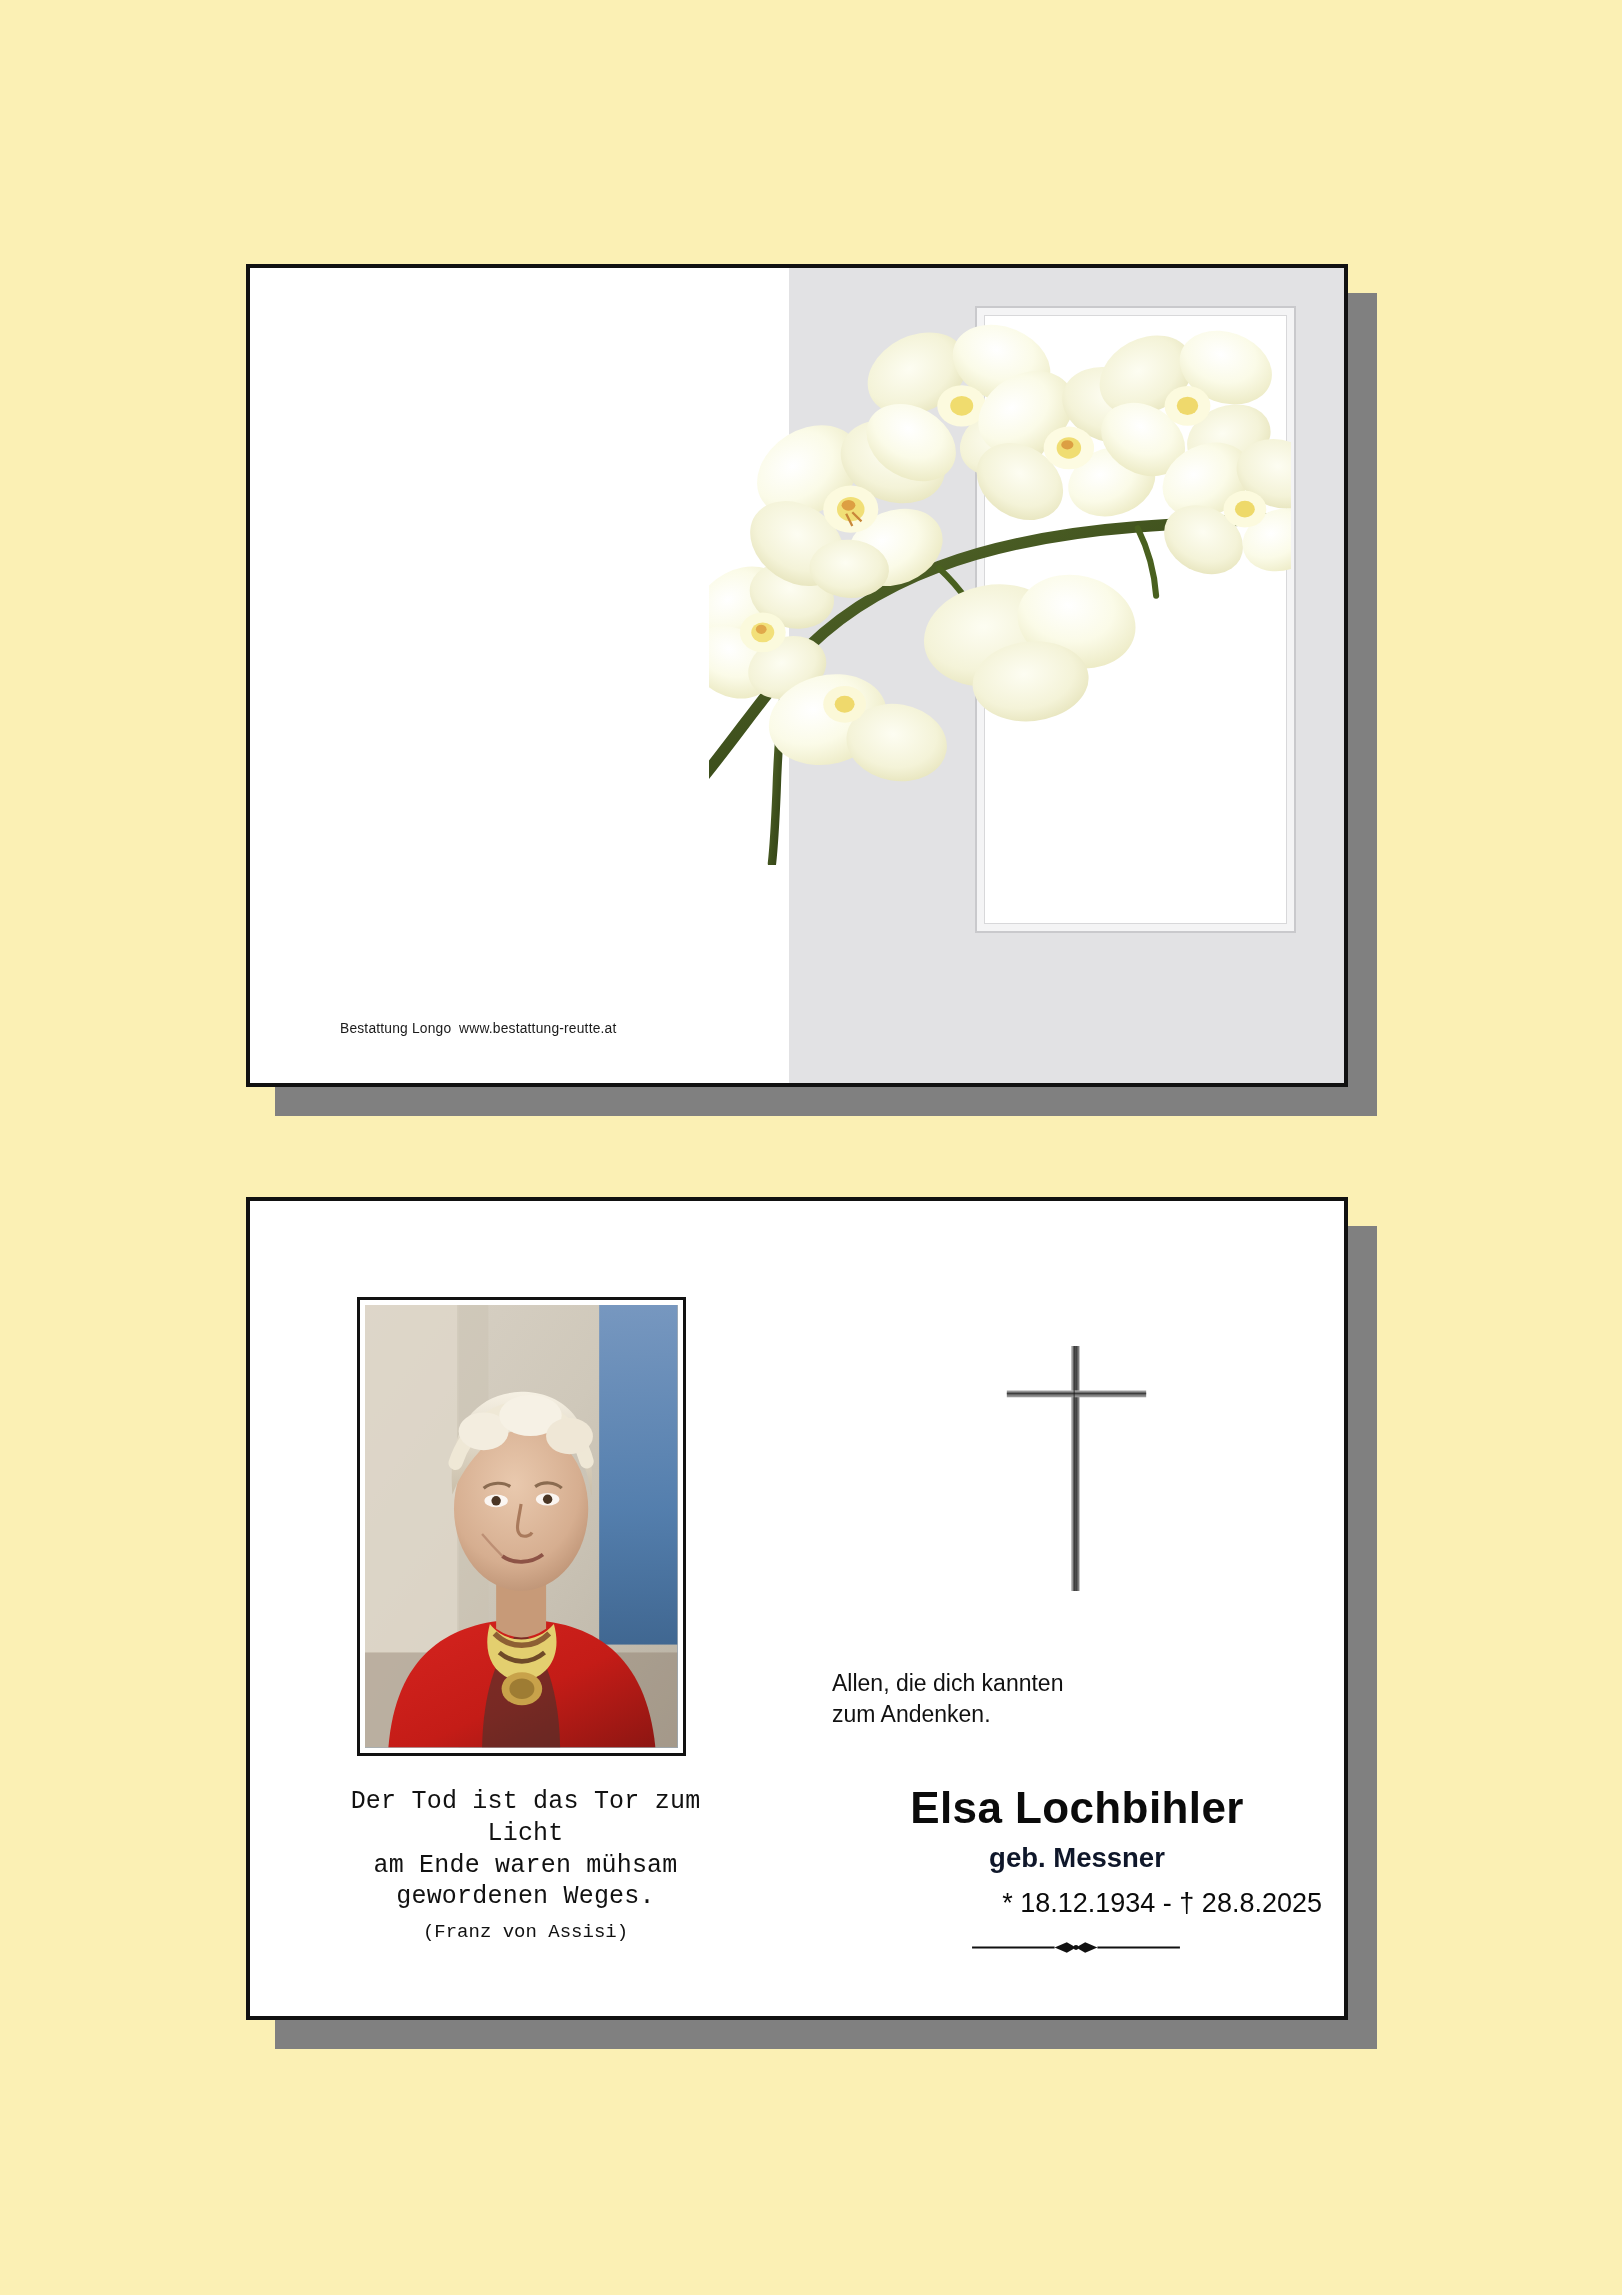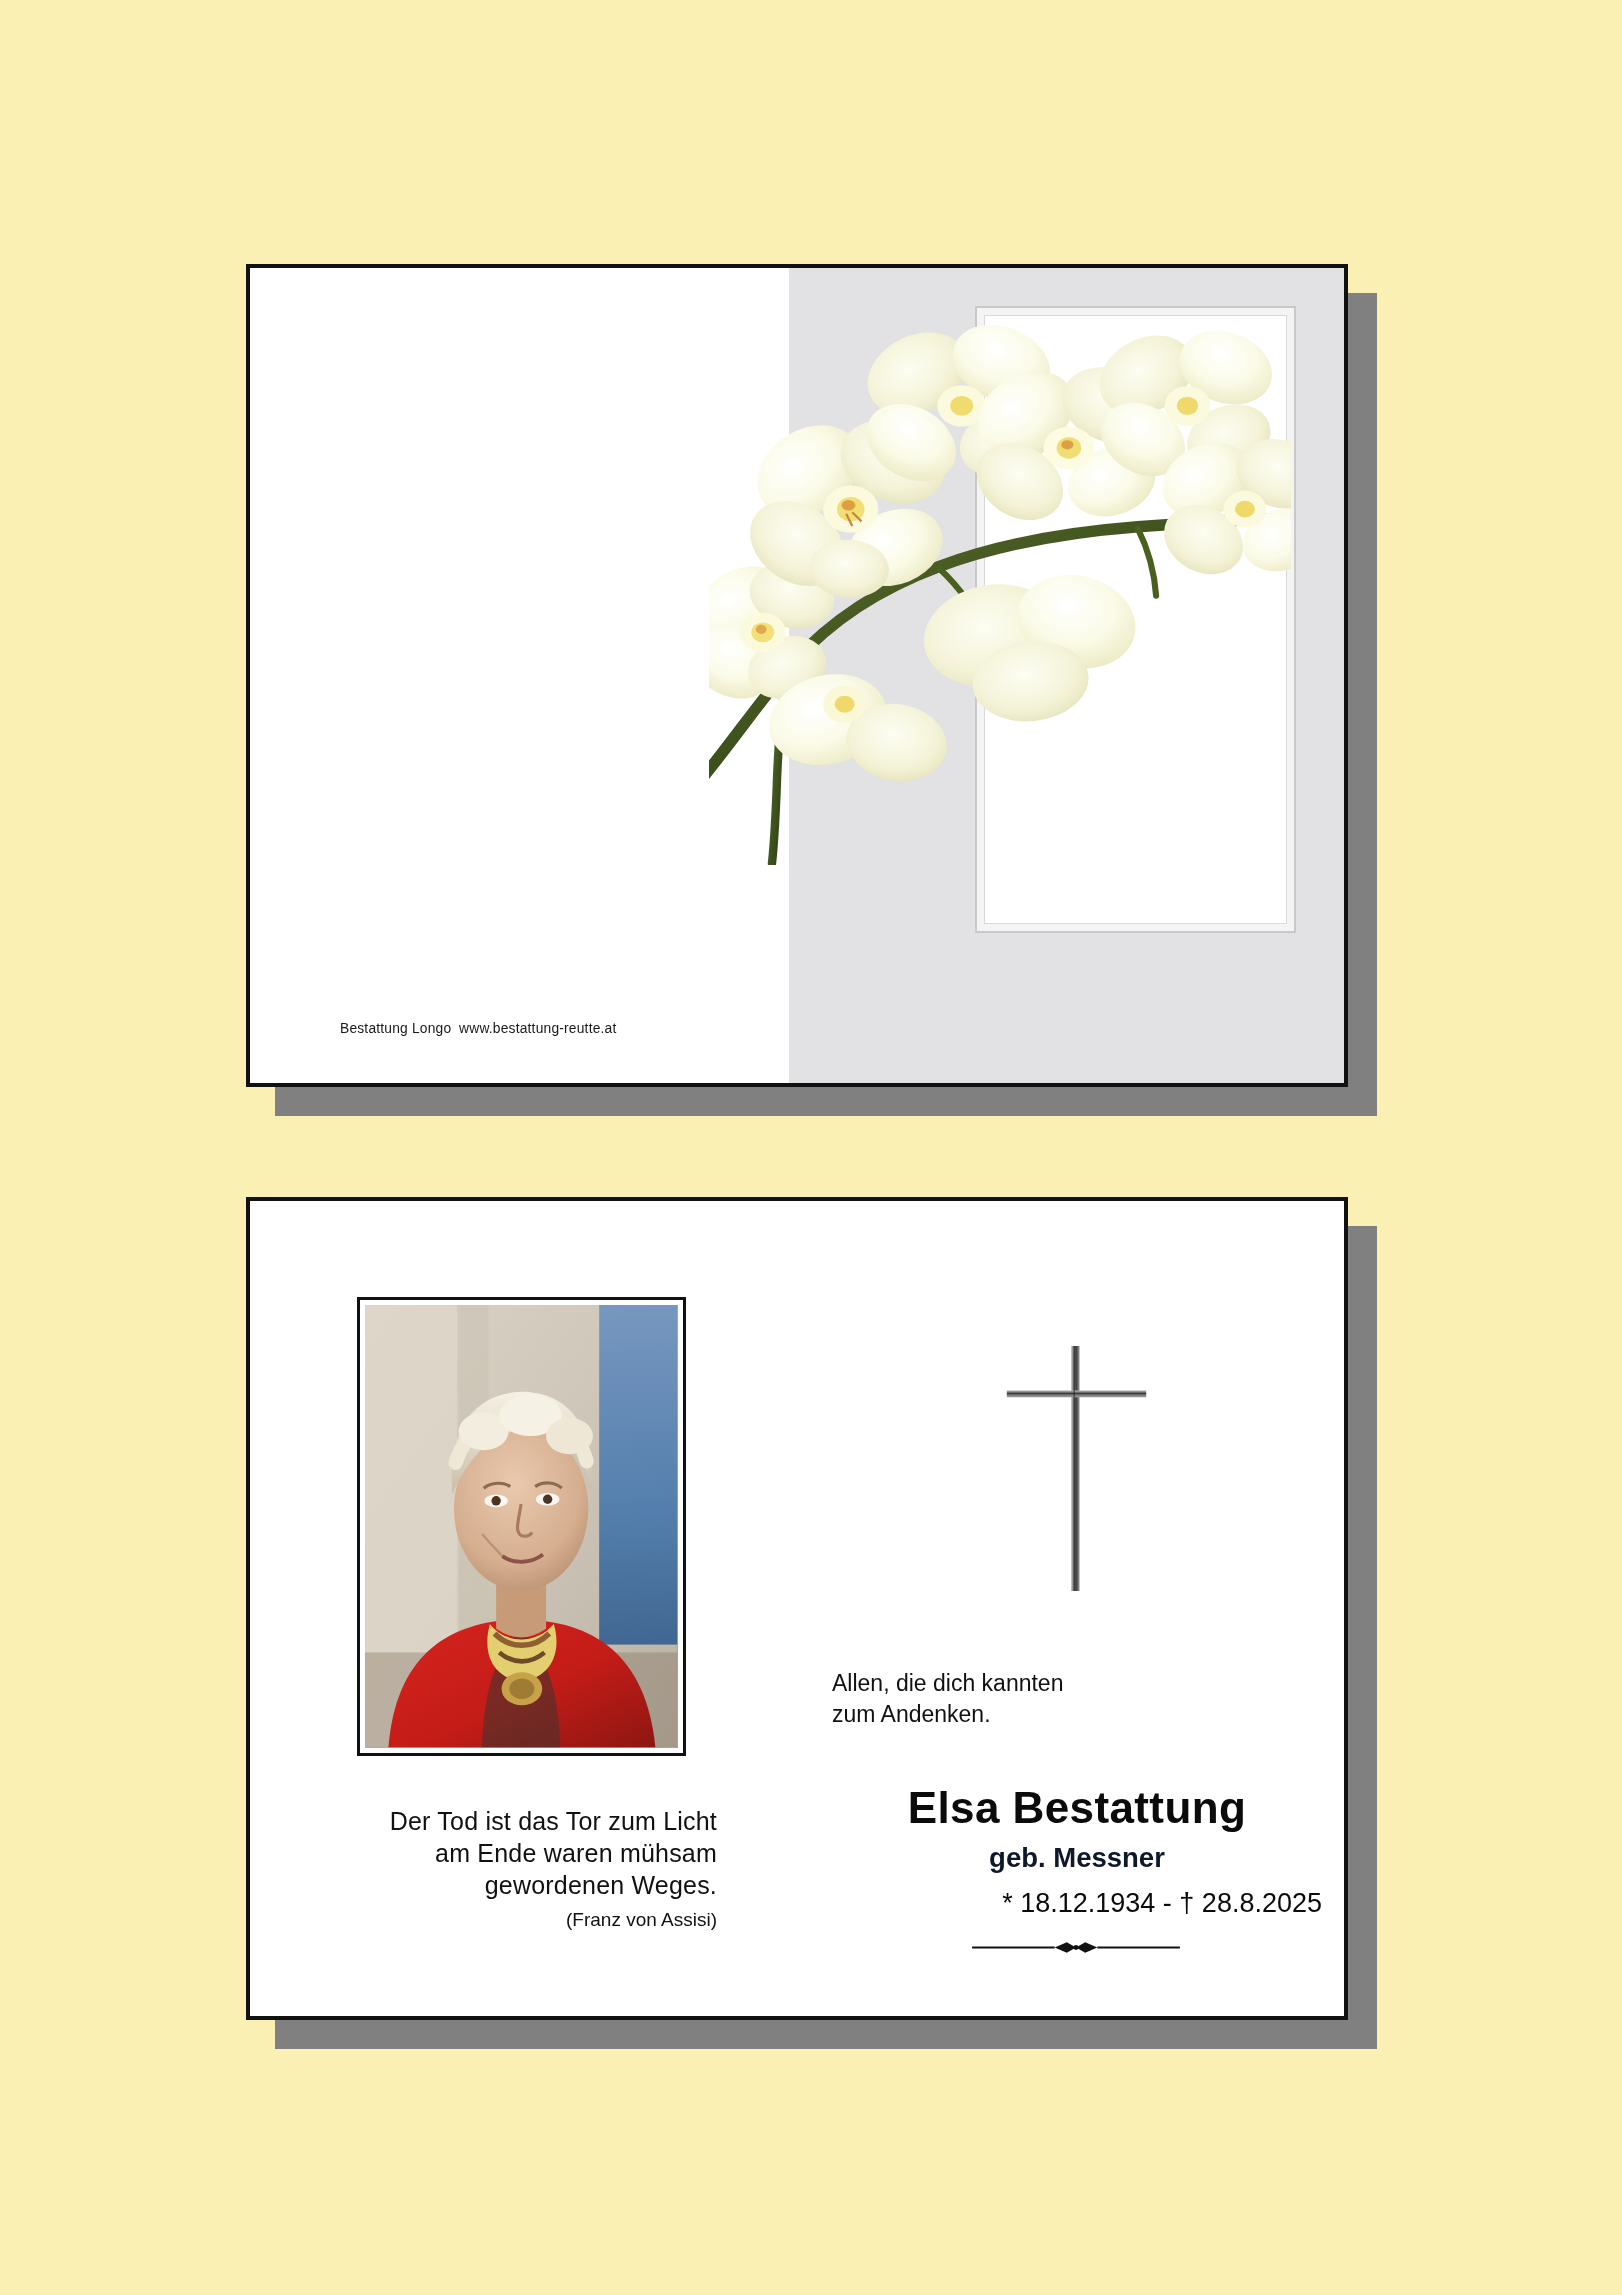--- a/index.html
+++ b/index.html
@@ -143,24 +143,23 @@
     position: relative;
     overflow: hidden;
     background: #9aa7b4;
   }
 
   .quote-block {
     position: absolute;
     left: 84px;
     top: 585px;
     width: 383px;
-    text-align: right;
+    text-align: center;
     color: #111111;
-    font-family: Liberation Sans, sans-serif;
-    margin-top: 20px;
+    font-family: Liberation Mono, monospace;
   }
   .quote-line {
     font-size: 25px;
     line-height: 1.27;
     letter-spacing: 0.2px;
   }
   .quote-author {
     margin-top: 7.7px;
     font-size: 19px;
   }
@@ -449,21 +448,21 @@
         <rect x="14" y="58" width="182" height="9" fill="url(#crossh)"></rect>
         <rect x="101" y="0" width="2" height="320" fill="#1d1d1d" opacity="0.55"></rect>
         <rect x="14" y="61" width="182" height="2" fill="#1d1d1d" opacity="0.5"></rect>
       </svg>
 
       <div class="dedication">
         <div>Allen, die dich kannten</div>
         <div>zum Andenken.</div>
       </div>
 
-      <div class="deceased-name">Elsa Bestattung</div>
+      <div class="deceased-name">Elsa Lochbihler</div>
       <div class="maiden-name">geb. Messner</div>
       <div class="dates">* 18.12.1934 - † 28.8.2025</div>
 
       <svg id="divider-orn" viewBox="0 0 280 22" xmlns="http://www.w3.org/2000/svg">
         <path d="M 4 11 L 112 11" stroke="#111" stroke-width="2.6" fill="none"></path>
         <path d="M 168 11 L 276 11" stroke="#111" stroke-width="2.6" fill="none"></path>
         <path d="M 112 11 L 128 4 L 140 11 L 128 18 Z" fill="#111"></path>
         <path d="M 168 11 L 152 4 L 140 11 L 152 18 Z" fill="#111"></path>
         <circle cx="140" cy="11" r="3.2" fill="#111"></circle>
       </svg>

